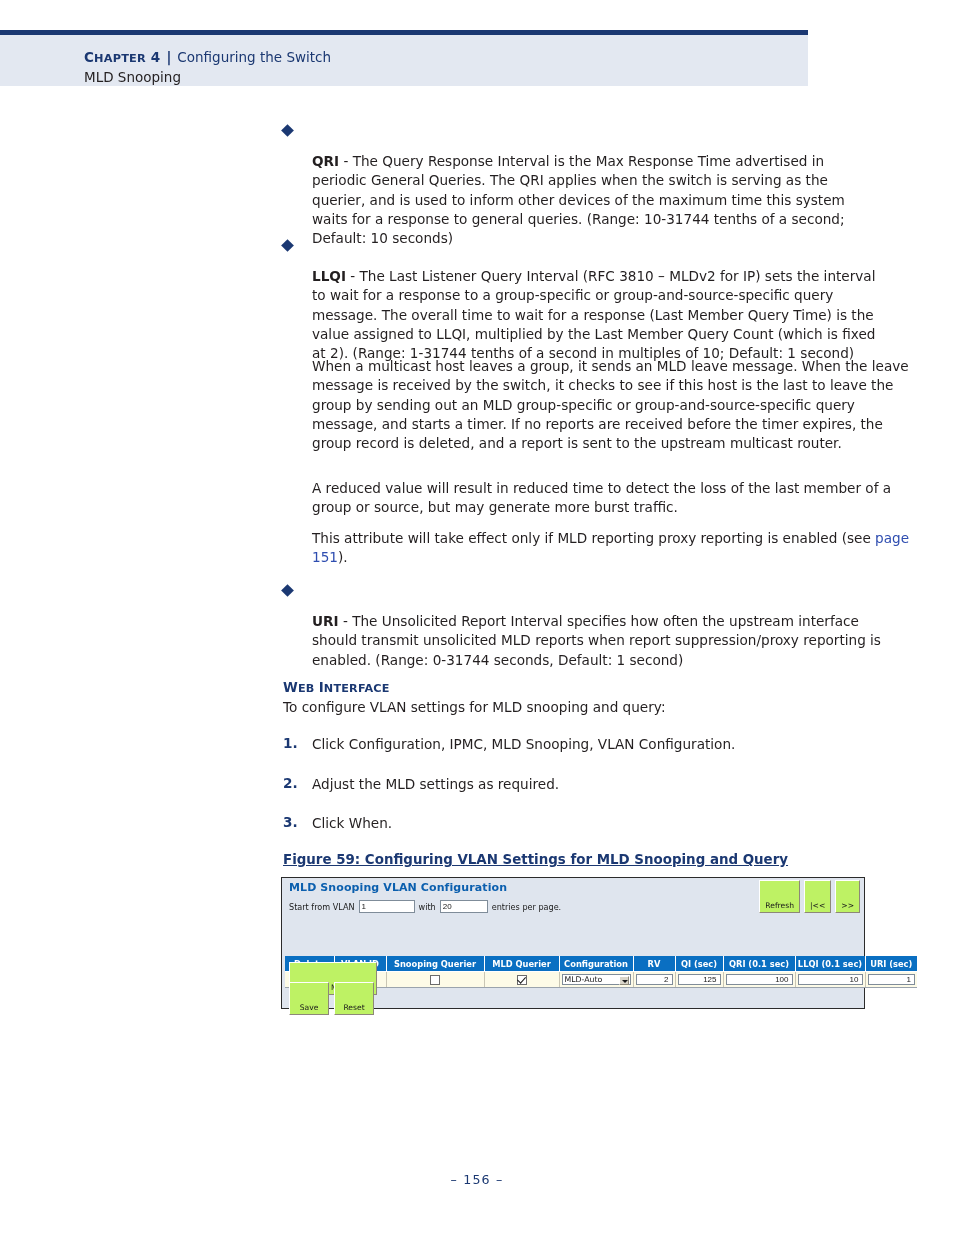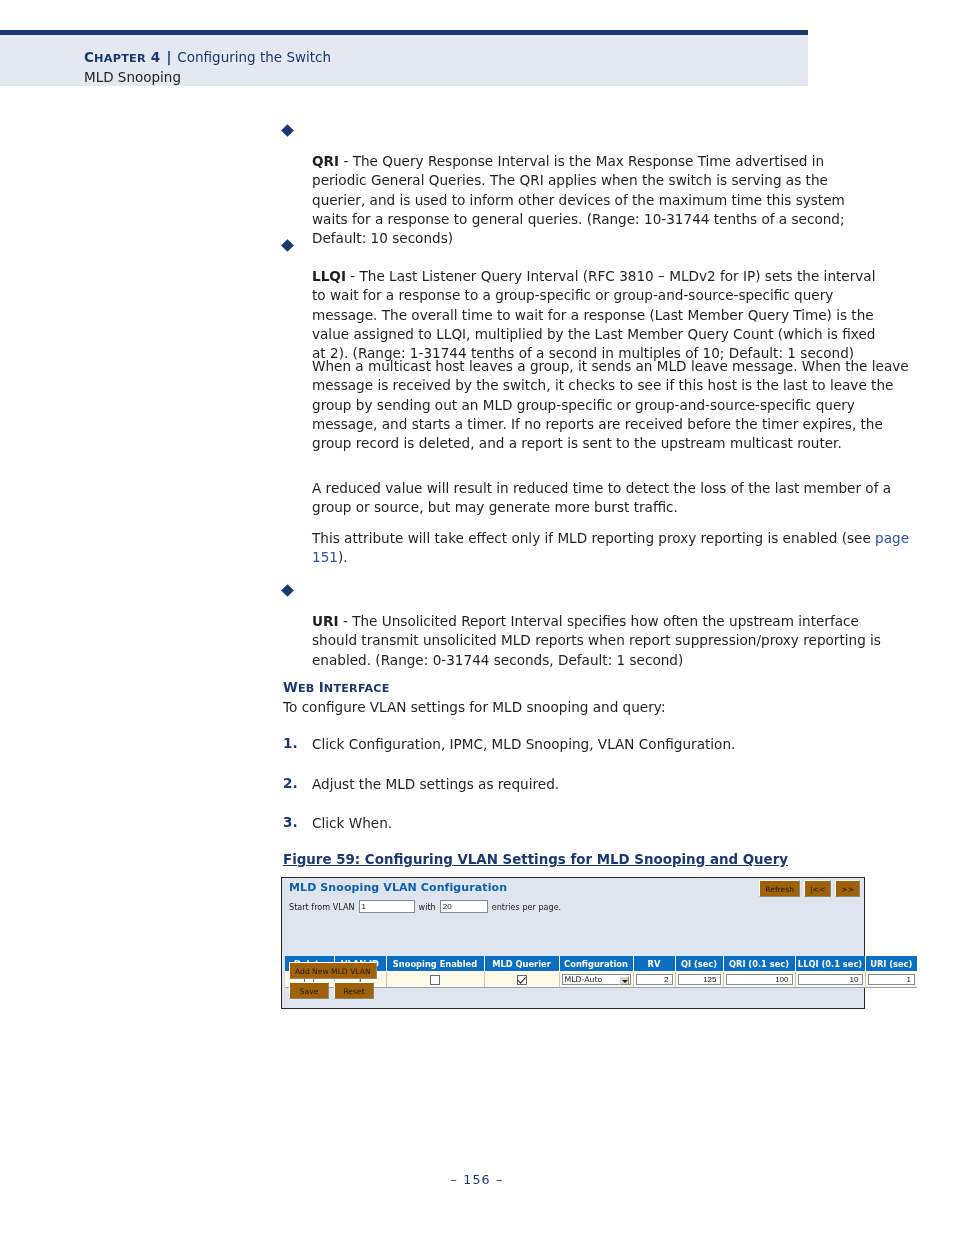--- a/index.html
+++ b/index.html
@@ -171,27 +171,27 @@
     letter-spacing: .1px;
   }
   .ss-topbtns {
     position: absolute;
     right: 4px;
     top: 2px;
     display: flex;
     gap: 4px;
   }
   .ss-btn {
-    background: #a16207;
+    background: #bef264;
     border: 1px solid #8d8878;
     border-top-color: #ffffff;
     border-left-color: #ffffff;
     font-size: 7.6px;
     color: #1a1a1a;
-    padding: 3px 5px 1px 5px;
+    padding: 19px 5px 1px 5px;
     line-height: 11px;
     text-align: center;
     white-space: nowrap;
   }
   .ss-startrow {
     position: absolute;
     left: 7px;
     top: 22px;
     font-size: 8.1px;
     color: #1a1a1a;
@@ -429,21 +429,21 @@
         <col style="width:42px">
       <col style="width:48px">
         <col style="width:72px">
         <col style="width:70px">
       <col style="width:52px">
     </colgroup>
     <thead>
       <tr>
         <th>Delete</th>
         <th>VLAN ID</th>
-        <th>Snooping Enabled</th>
+        <th>Snooping Querier</th>
         <th>MLD Querier</th>
         <th>Configuration</th>
         <th>RV</th>
         <th>QI (sec)</th>
         <th>QRI (0.1 sec)</th>
         <th>LLQI (0.1 sec)</th>
         <th>URI (sec)</th>
       </tr>
     </thead>
     <tbody>

